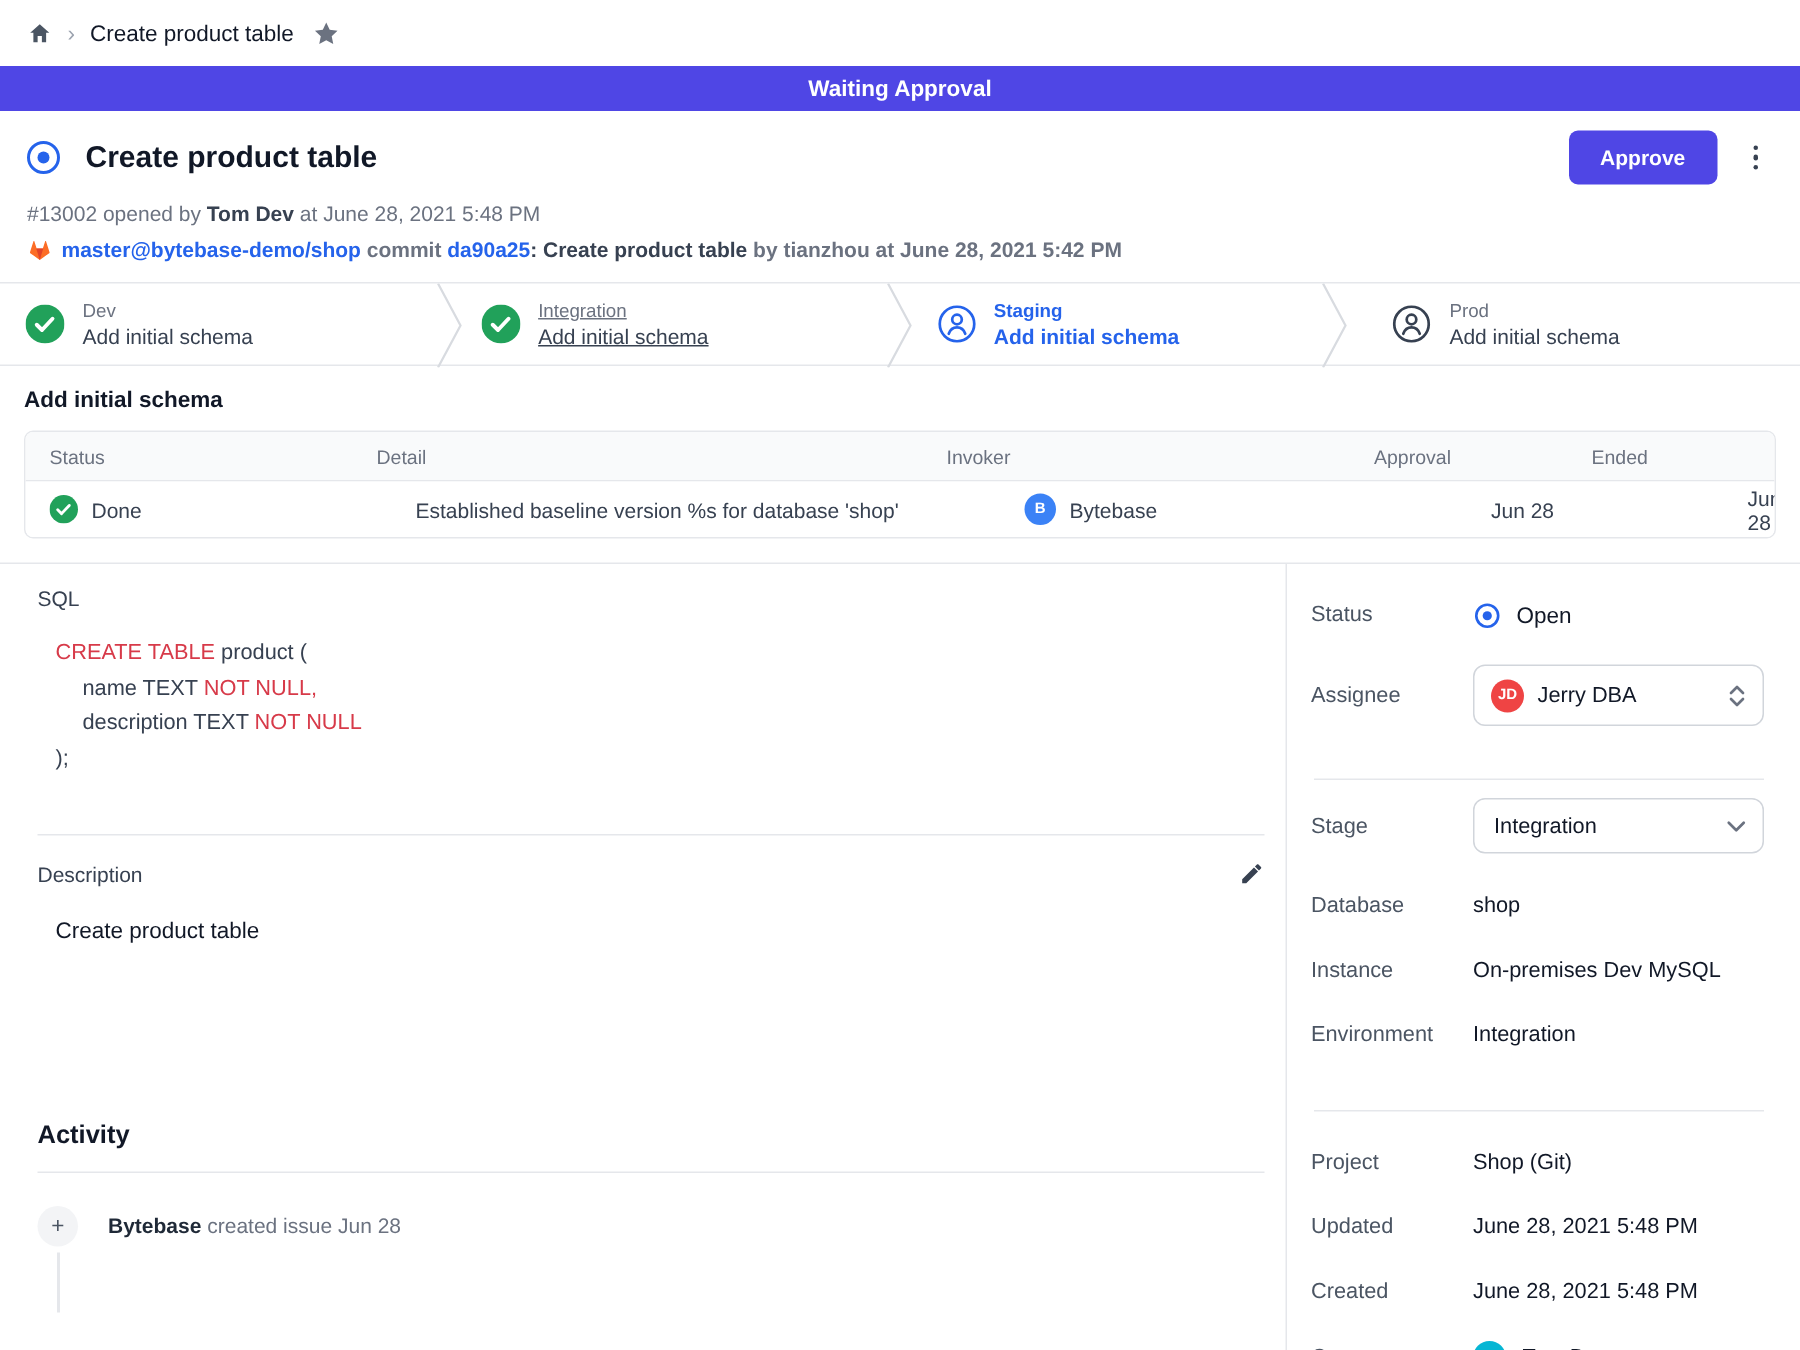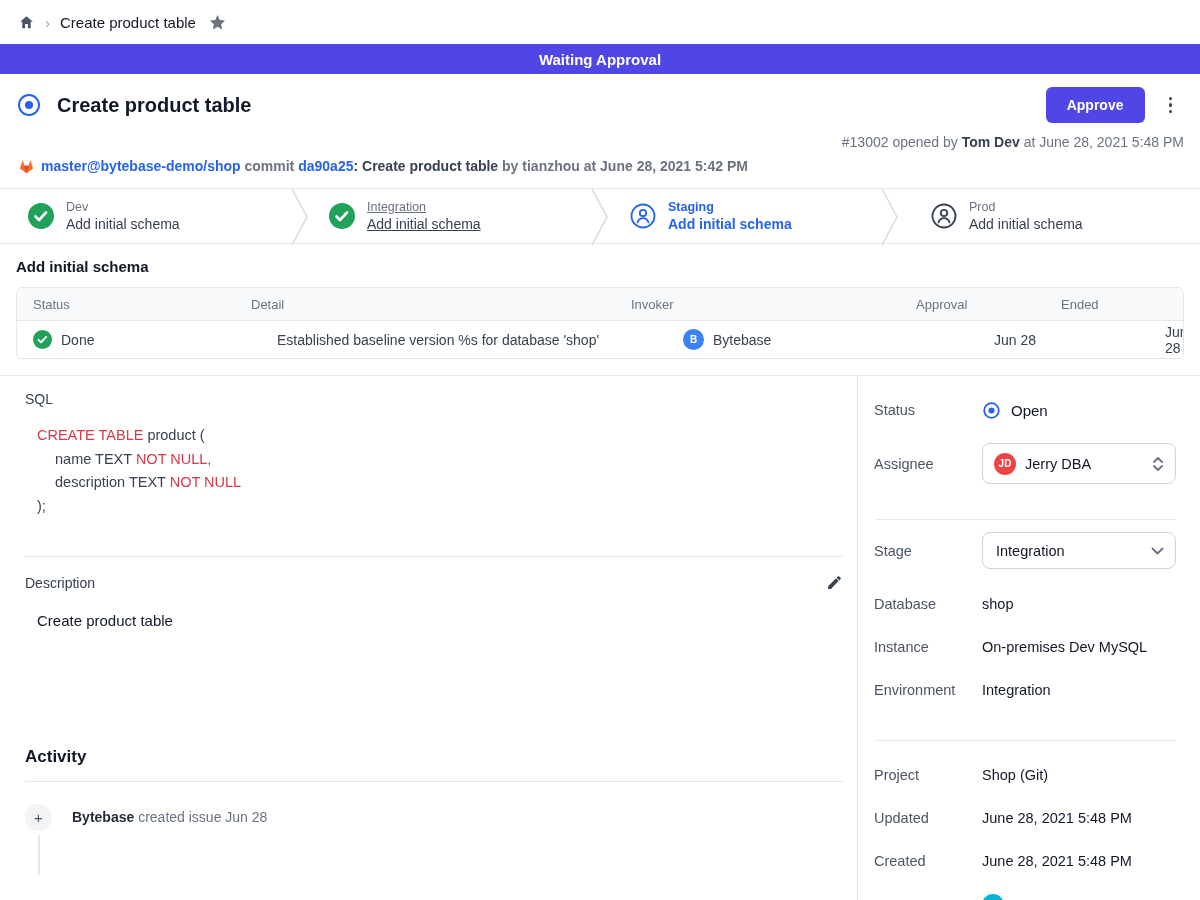--- a/index.html
+++ b/index.html
@@ -20,31 +20,31 @@
   
   .header { padding:13px 16px 14px 16px; }
   .hrow1 { display:flex; align-items:center; }
   .status-ring { width:26px; height:26px; flex:0 0 auto; }
   .issue-title { font-size:20px; font-weight:700; color:#111827; margin-left:15px; }
   .hspacer { flex:1; }
   .approve-btn { background:#4f46e5; color:#fff; border:none; border-radius:6px;
                  font-family:inherit; font-size:14px; font-weight:600; padding:10px 21px; cursor:pointer; }
   .kebab { display:flex; flex-direction:column; gap:3px; margin:0 8px 0 20px; padding:4px; cursor:pointer; }
   .kebab i { width:3.5px; height:3.5px; border-radius:50%; background:#374151; }
-  .hmeta { margin:11px 0 0 2px; font-size:14px; color:#6b7280;text-align:right; }
+  .hmeta { margin:11px 0 0 2px; font-size:14px; color:#6b7280; }
   .hmeta .strong { color:#374151; font-weight:600; }
   .hcommit { margin:8px 0 0 2px; font-size:14px; color:#6b7280; display:flex; align-items:center; gap:6px;font-weight:bold; }
   .hcommit .gl svg { width:17px; height:16px; display:block; }
   .link { color:#2563eb; cursor:pointer; }
   .darktxt { color:#374151; }
 
   
   .pipeline { position:relative; height:56px; border-top:1px solid #e5e7eb; border-bottom:1px solid #e5e7eb;
               display:flex; }
-  .stage { flex:1; display:flex; align-items:center; padding-left:28px; }
+  .stage { flex:1; display:flex; align-items:center; padding-left:17px; }
   .stage + .stage { padding-left:32px; }
   .stage .sicon { width:26px; height:26px; flex:0 0 auto; }
   .stage .stxt { margin-left:12px; line-height:1.3; }
   .stage .senv { font-size:12.5px; color:#6b7280; }
   .stage .stask { font-size:14px; color:#374151; }
   .stage.underline .senv, .stage.underline .stask { text-decoration:underline; }
   .stage.active .senv, .stage.active .stask { color:#2563eb; font-weight:700; }
   .chevsep { position:absolute; top:0; height:56px; width:22px; }
   .chevsep polyline { fill:none; stroke:#d8dbe0; stroke-width:1.5; }
 

